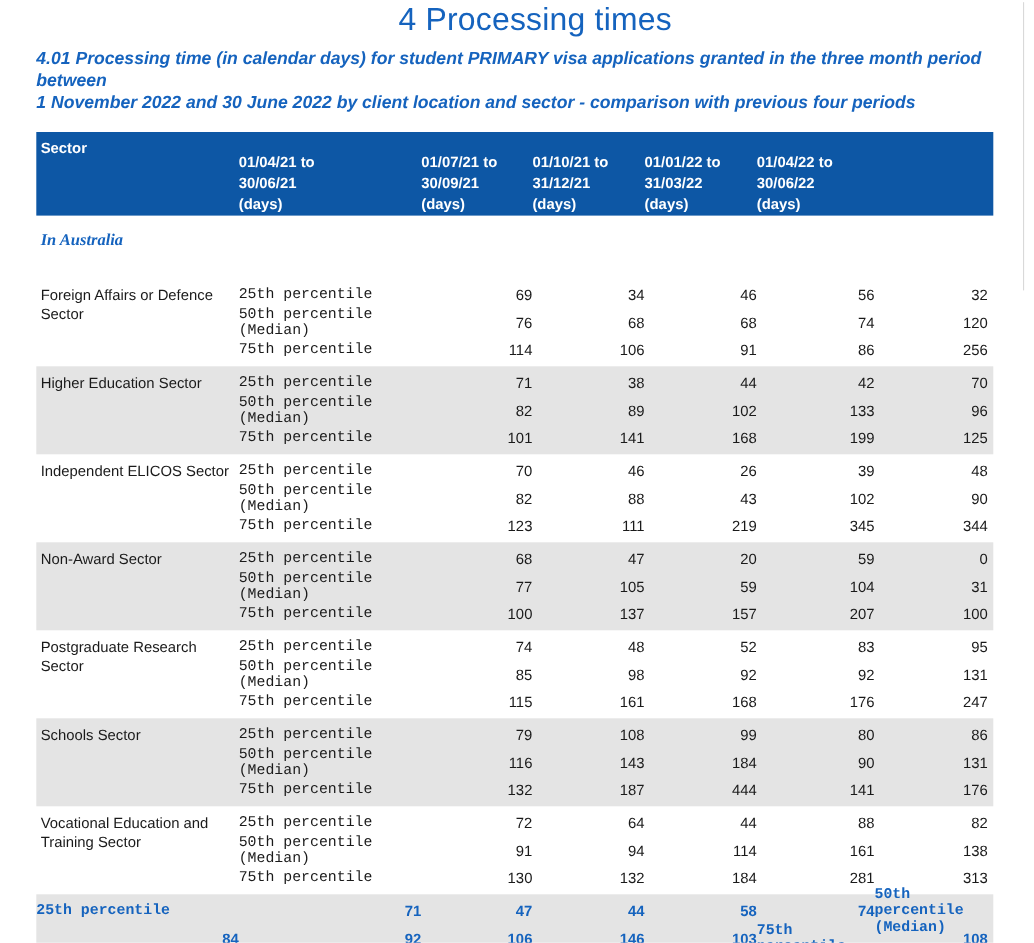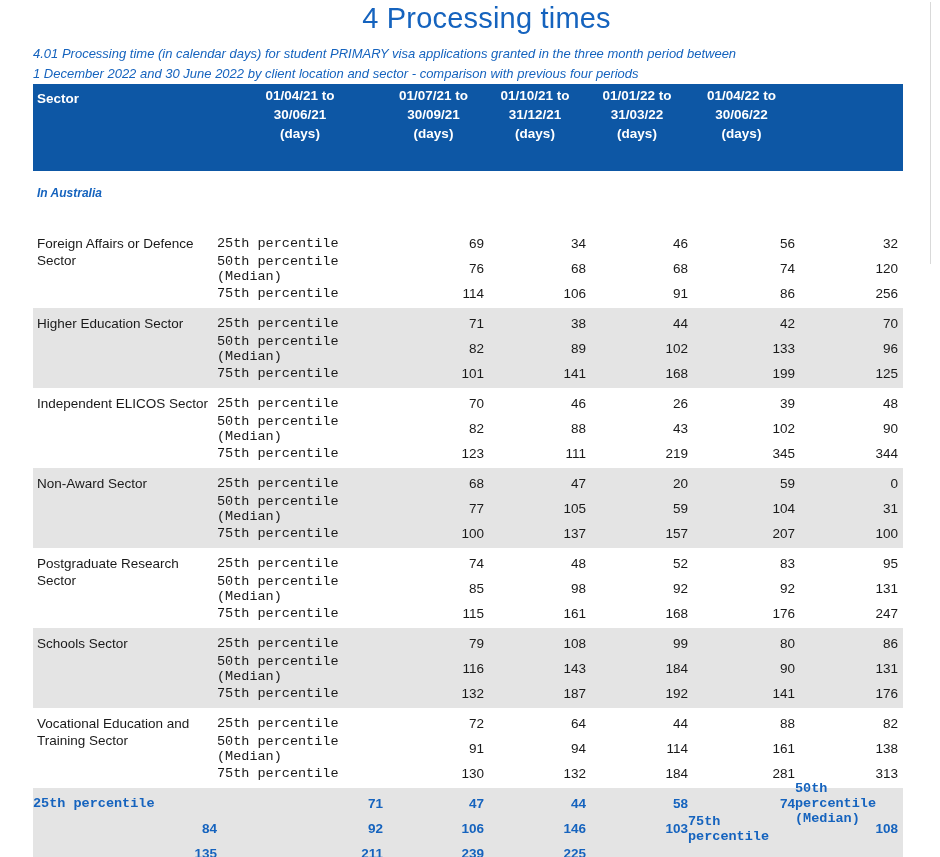--- a/index.html
+++ b/index.html
@@ -10,39 +10,39 @@
   .page{position:relative;width:940px;height:857px;}
   .page-edge{
     position:absolute;top:0;right:9px;width:1px;height:262px;
     background:#d9d9d9;
   }
   h1.title{
     margin:2px 0 0 33px;font-size:29px;line-height:32px;font-weight:400;
     color:var(--accent,#1563be);letter-spacing:0.2px;text-align:center;
   }
   .subtitle{
-    margin:10px 33px 0 33px;font-size:13px;line-height:20px;
-    font-weight:normal;font-style:italic;color:var(--accent,#1563be);
+    margin:10px 33px 0 33px;font-size:16px;line-height:20px;
+    font-weight:bold;font-style:italic;color:var(--accent,#1563be);
   }
   .tbl{width:870px;margin-left:33px;}
   .grid{
     display:grid;
     grid-template-columns:184px 166px 101px 102px 102px 107px 103px;
   }
   .thead{
-    height:87px;background:var(--header-bg,#0d57a5);
+    margin-top:16px;height:76px;background:var(--header-bg,#0d57a5);
     color:#ffffff;font-weight:bold;font-size:13.5px;
   }
   .thead .th-sector{padding:7px 0 0 4px;}
   .thead .th-period{
-    padding-top:2px;text-align:center;line-height:19px;white-space:pre-line;
+    padding-top:18px;text-align:left;line-height:19px;white-space:pre-line;
   }
   .section-label{
-    margin:15px 0 0 37px;font-size:12px;font-weight:bold;font-style:italic;
-    color:var(--accent,#1563be);height:17px;
+    margin:15px 0 0 37px;font-size:15px;font-weight:bold;font-style:italic;
+    color:var(--accent,#1563be);height:17px;font-family:Liberation Serif, serif;
   }
   .tbody{margin-top:25px;}
   .group{
     padding:3px 0 2px 0;
     grid-auto-rows:25px;
     font-size:13.5px;color:#1a1a1a;
   }
   .group.shade{background:var(--row-shade,#e4e4e4);}
   .group.highlight{color:var(--accent,#1563be);font-weight:bold;}
   .cell{display:flex;align-items:center;}
@@ -52,21 +52,21 @@
   }
   .rlabel{padding-left:0;font-family:Liberation Mono, monospace;}
   .val{justify-content:flex-end;text-align:right;}
 </style>
 </head>
 <body>
 
 <div class="page">
   <h1 class="title">4 Processing times</h1>
 
-  <p class="subtitle"><span>4.01 Processing time (in calendar days) for student PRIMARY visa applications granted in the three month period between</span><br><span>1 December 2022 and 30 June 2022 by client location and sector - comparison with previous four periods</span></p>
+  <p class="subtitle"><span>4.01 Processing time (in calendar days) for student PRIMARY visa applications granted in the three month period between</span><br><span>1 November 2022 and 30 June 2022 by client location and sector - comparison with previous four periods</span></p>
 
   <div class="tbl thead grid">
     <div class="th-sector">Sector</div>
 
   <div class="th-period">01/04/21 to
 30/06/21
 (days)</div>
       <div class="th-period">01/07/21 to
 30/09/21
 (days)</div>
@@ -200,21 +200,21 @@
         <div class="cell val">86</div>
         <div class="cell rlabel">50th percentile (Median)</div>
         <div class="cell val">116</div>
         <div class="cell val">143</div>
         <div class="cell val">184</div>
         <div class="cell val">90</div>
         <div class="cell val">131</div>
         <div class="cell rlabel">75th percentile</div>
         <div class="cell val">132</div>
         <div class="cell val">187</div>
-        <div class="cell val">192</div>
+        <div class="cell val">444</div>
         <div class="cell val">141</div>
         <div class="cell val">176</div>
       </div>
       <div class="group grid">
         <div class="cell sector-name">Vocational Education and Training Sector</div>
         <div class="cell rlabel">25th percentile</div>
         <div class="cell val">72</div>
         <div class="cell val">64</div>
         <div class="cell val">44</div>
         <div class="cell val">88</div>

